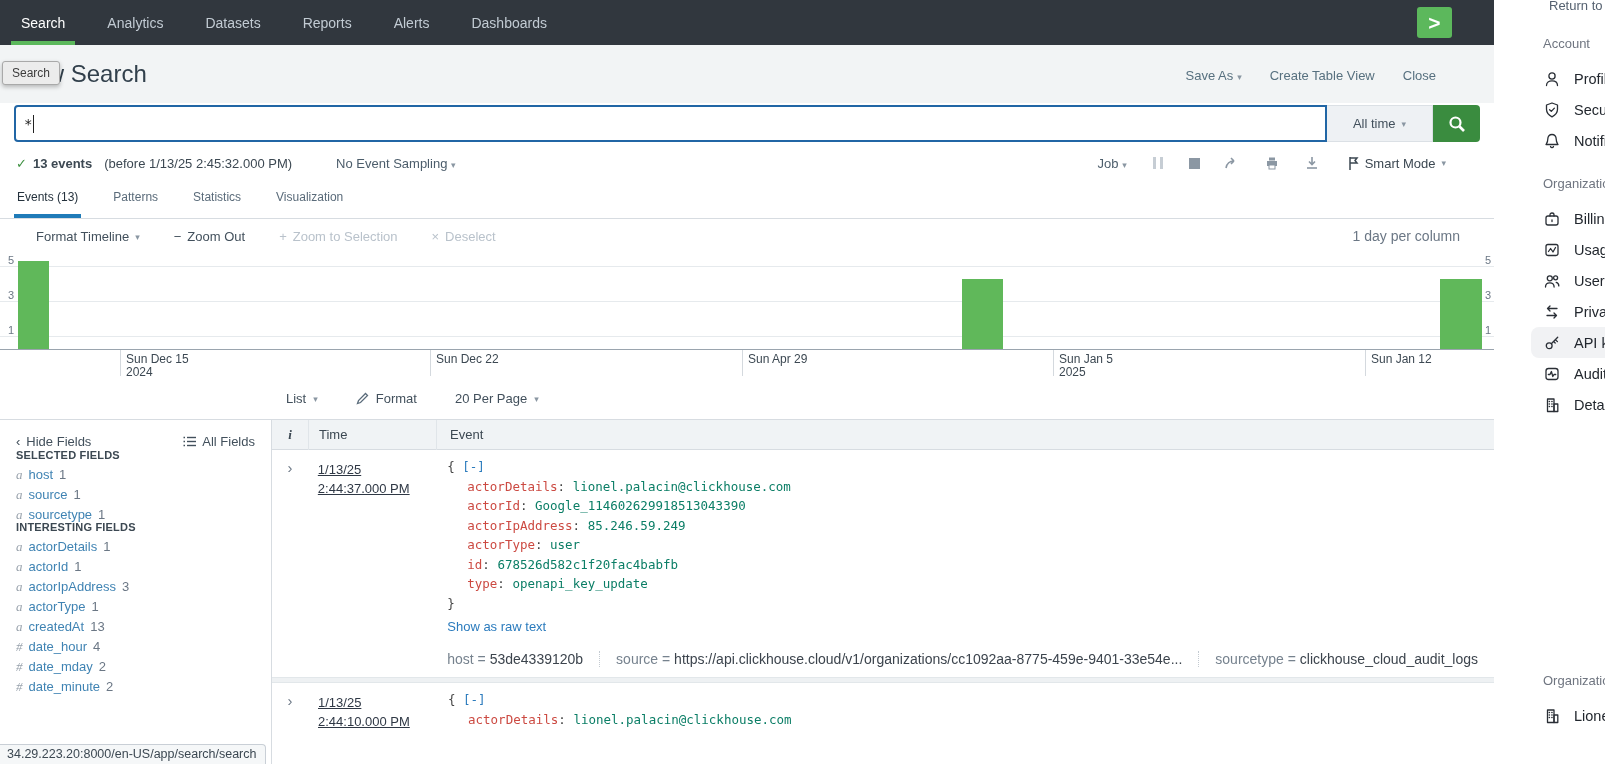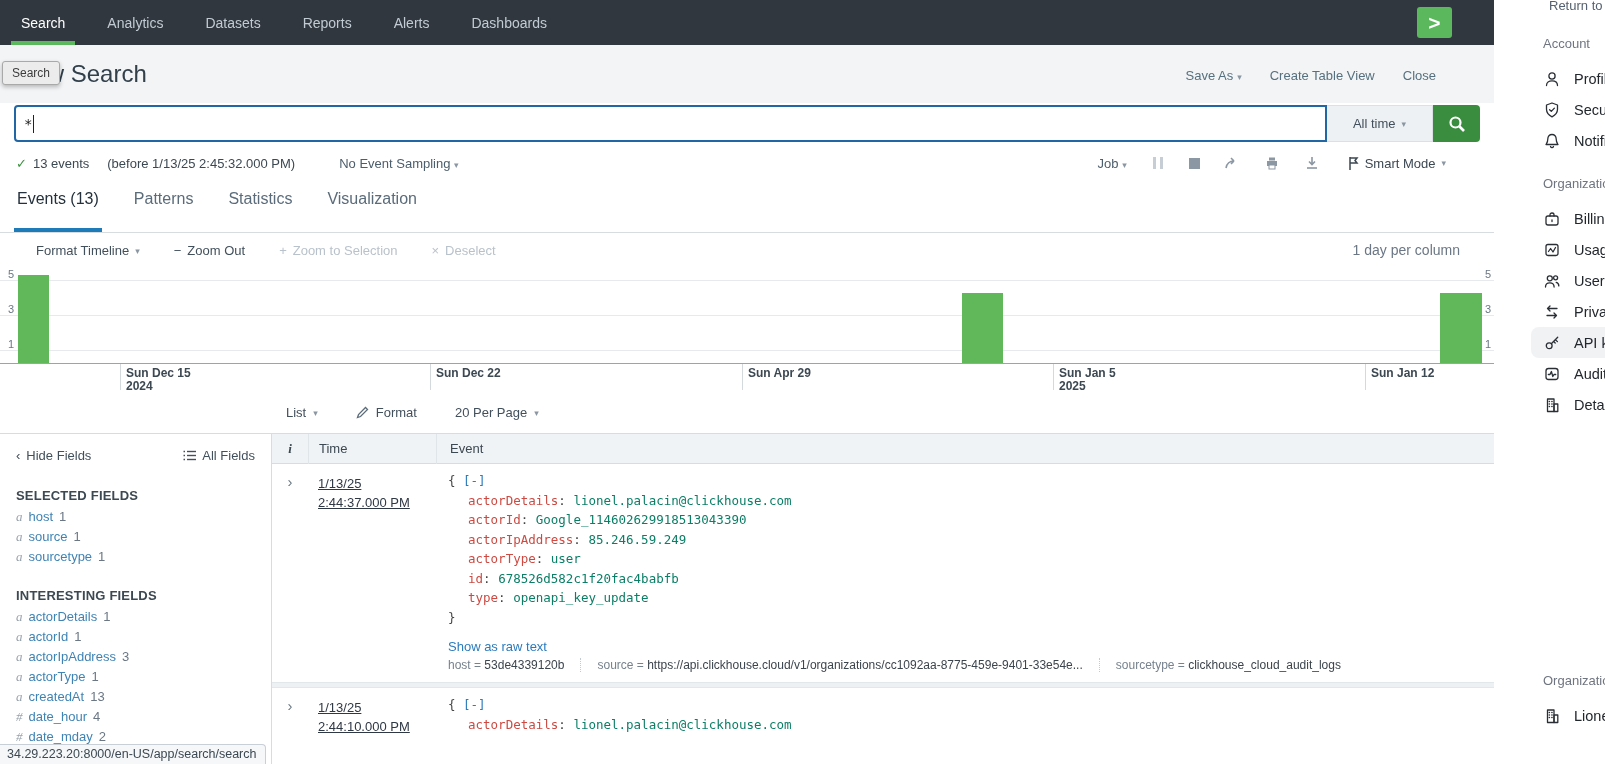--- a/index.html
+++ b/index.html
@@ -28,54 +28,54 @@
   .search-input { flex:1; border:2px solid var(--blue-border,#2166a5); border-radius:4px 0 0 4px; background:#fff;
     display:flex; align-items:center; padding-left:8px; font-family:"DejaVu Sans Mono",monospace; font-size:14px; color:#222; }
   .text-cursor { display:inline-block; width:1px; height:18px; background:#222; margin-left:1px; }
   .time-range { width:106px; background:#eef1f4; border:1px solid #dbe0e5; border-left:none; display:flex; align-items:center;
     justify-content:center; font-size:13px; color:#42505c; gap:6px; }
   .search-btn { width:47px; background:var(--green-dark,#3a8c3f); display:flex; align-items:center; justify-content:center;
     border-radius:0 4px 4px 0; cursor:pointer; }
 
   .status-row { display:flex; align-items:center; margin:11px 14px 6px 16px; font-size:13px; color:#3c4852; height:20px; }
   .check { color:var(--green-check,#3f9142); margin-right:6px; font-size:13px; }
-  .evt-count { font-weight:normal; margin-right:18px; }
+  .evt-count { font-weight:bold; margin-right:12px; }
   .sampling { margin-left:44px; color:#4c5d6b; }
   .job-tools { margin-left:auto; display:flex; align-items:center; padding-right:34px; color:#4c5d6b; }
   .job-tools .tool-ic { margin-left:24px; display:flex; align-items:center; }
   .smart { margin-left:28px; display:flex; align-items:center; gap:6px; color:#3c4852; }
   .caret { font-size:9px; color:#8a96a2; }
 
   .tabs-row { border-bottom:1px solid #d7dce1; display:flex; padding-left:17px; background:#fff; }
-  .tab { font-size:16px; color:#5a6b7a; padding:11px 0 24px; margin-right:35px; position:relative; cursor:pointer; }
+  .tab { font-size:12px; color:#5a6b7a; padding:11px 0 14px; margin-right:35px; position:relative; cursor:pointer; }
   .tab.active { color:#24313c; }
   .tab.active::after { content:''; position:absolute; left:-3px; right:-3px; bottom:0; height:4px; background:var(--blue-accent,#1f7bb8); }
 
   .tl-bar { position:relative; height:34px;margin-left:20px; }
   .tl-controls { display:flex; gap:34px; padding:10px 0 0 16px; font-size:13px; }
   .tl-btn { color:#42505c; display:flex; gap:6px; align-items:center; }
   .tl-btn.disabled { color:#b9c2cb; }
   .scale-note { position:absolute; right:34px; top:9px; font-size:14px; color:#6b7785; }
 
   .histogram { position:relative; height:97px; border-bottom:1px solid #9aa4ae; }
   .gridline { position:absolute; left:0; right:0; height:1px; background:#e6eaed; }
   .bar { position:absolute; bottom:0; background:var(--bar-green,#60b85a); }
   .ylab { position:absolute; font-size:11px; color:#6b7785; }
   .axis { position:relative; height:28px; }
   .tickline { position:absolute; top:0; width:1px; height:26px; background:#d4d9de; }
-  .ticklab { position:absolute; top:3px; font-size:12px; color:#3c4852; line-height:13px;font-weight:bold; }
+  .ticklab { position:absolute; top:3px; font-size:12px; color:#3c4852; line-height:13px; }
 
   .results-toolbar { height:41px; display:flex; align-items:center; padding-left:286px; gap:38px; font-size:13px; color:#42505c; }
   .rt-item { display:flex; align-items:center; gap:7px; }
 
   .main { display:flex; border-top:1px solid #d7dce1; height:347px; }
   .fields-panel { width:272px; border-right:1px solid #d7dce1; padding:14px 0 0 16px; font-size:13px; flex:none; }
   .fields-head { display:flex; justify-content:space-between; padding-right:16px; color:#42505c; }
   .fields-head .fh { display:flex; gap:6px; align-items:center; }
-  .fsec-title { margin-top:25px; font-size:13px; font-weight:bold; color:#3c4852; letter-spacing:.2px; }
+  .fsec-title { font-size:11px; font-weight:bold; color:#3c4852; letter-spacing:.2px; }
   .field-row { margin-top:7px; line-height:13px; }
   .ftype { font-style:italic; color:#98a2ac; font-family:"Liberation Serif",serif; margin-right:6px; }
   .fname { color:var(--field-link,#3f83b3); cursor:pointer; }
   .fcount { color:#6b7785; margin-left:6px; }
 
   .events-table { flex:1; overflow:hidden; }
   .table-head { height:30px; background:#f0f3f5; border-bottom:1px solid #d7dce1; display:flex; align-items:center; font-size:13px; color:#3c4852; }
   .col-i { width:36px; text-align:center; font-family:"Liberation Serif",serif; font-style:italic; font-weight:bold; }
   .col-time { width:127px; padding-left:10px; }
   .col-event { flex:1; padding-left:13px; }
@@ -83,22 +83,22 @@
 
   .event-row { display:flex; font-size:13px; background:#fff; }
   .ev-expand { width:36px; text-align:center; padding-top:9px; color:#6b7785; font-size:15px; cursor:pointer; }
   .ev-time { width:127px; padding:10px 0 0 10px; color:#2f3845; line-height:19px;text-decoration:underline; }
   .ev-body { flex:1; padding:7px 0 10px 13px; }
   .json { font-family:"DejaVu Sans Mono",monospace; font-size:12.5px; line-height:19.5px; color:#444; }
   .json .jline { padding-left:20px; white-space:nowrap; }
   .jk { color:var(--json-key,#cc4a42); }
   .jv { color:var(--json-val,#0b7e66); }
   .jcollapse { color:var(--link-blue,#2b7bbd); cursor:pointer; }
-  .raw-link { color:var(--link-blue,#2b7bbd); font-size:13px; margin-top:12px; cursor:pointer; display:inline-block;text-align:right; }
-  .ev-meta { margin-top:4px; font-size:12px; color:#3c444d; display:flex; }
+  .raw-link { color:var(--link-blue,#2b7bbd); font-size:13px; margin-top:6px; cursor:pointer; display:inline-block;text-align:right; }
+  .ev-meta { margin-top:17px; font-size:14px; color:#3c444d; display:flex; }
   .meta-seg { padding:0 16px; border-left:1px dotted #c3cad1; white-space:nowrap; }
   .meta-seg:first-child { border-left:none; padding-left:0; }
   .meta-key { color:#76828e; }
   .row-divider { height:6px; background:#eef1f3; border-top:1px solid #e2e7ea; border-bottom:1px solid #e2e7ea; }
 
   .status-chip { position:absolute; left:0; bottom:0; background:#f5f7f8; border:1px solid #c9cfd6; border-left:none; border-bottom:none;
     border-radius:0 4px 0 0; padding:2px 9px 3px 7px; font-size:12.5px; color:#3c4852; z-index:6; }
 
   
   .right-panel { position:absolute; left:1494px; top:0; width:111px; height:764px; background:#fff; overflow:hidden; }

